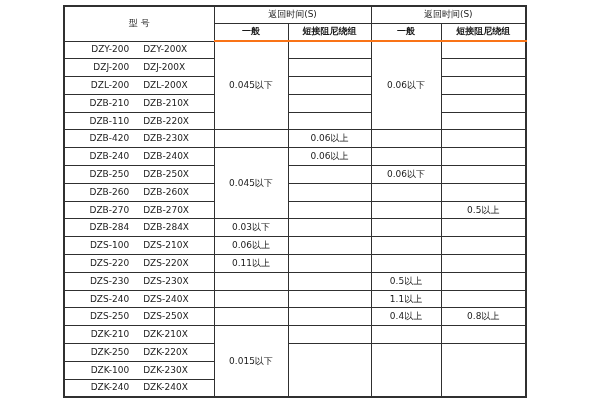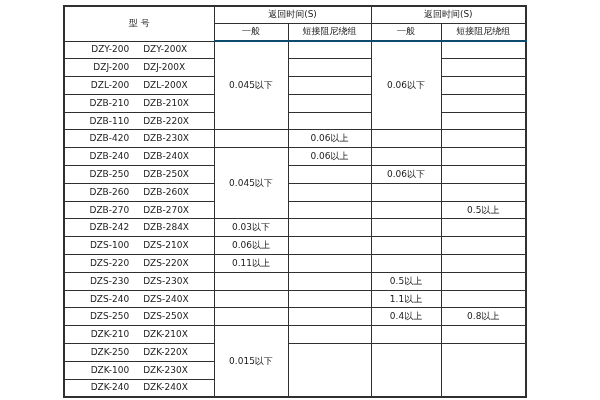--- a/index.html
+++ b/index.html
@@ -29,21 +29,21 @@
     padding: 0;
     text-align: center;
     vertical-align: middle;
     font-weight: normal;
     line-height: 1;
     overflow: hidden;
     white-space: nowrap;
   }
   tr.group-head { height: 17px; }
   tr.sub-head { height: 18px; }
-  tr.sub-head th { border-bottom: 2px solid #0c4a6e; }
+  tr.sub-head th { border-bottom: 2px solid #f97316; font-weight: bold; }
   tbody tr { height: 17.8px; }
   .model-wrap {
     display: flex;
     justify-content: center;
     align-items: flex-start;
     gap: 14px;
   }
 </style>
 </head>
 <body>
@@ -176,21 +176,21 @@
               <span>DZB-270X</span>
             </div>
           </td>
           <td></td>
           <td></td>
           <td>0.5以上</td>
         </tr>
         <tr>
           <td>
             <div class="model-wrap">
-              <span>DZB-242</span>
+              <span>DZB-284</span>
               <span>DZB-284X</span>
             </div>
           </td>
           <td>0.03以下</td>
           <td></td>
           <td></td>
           <td></td>
         </tr>
         <tr>
           <td>

